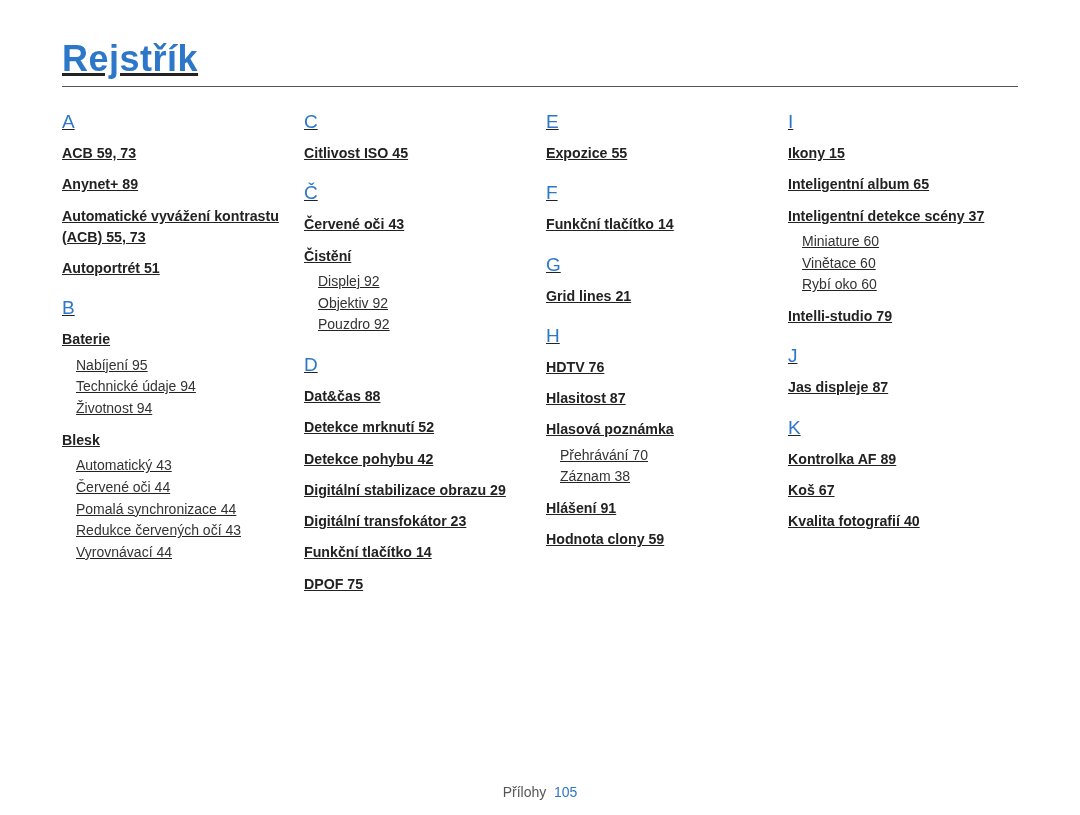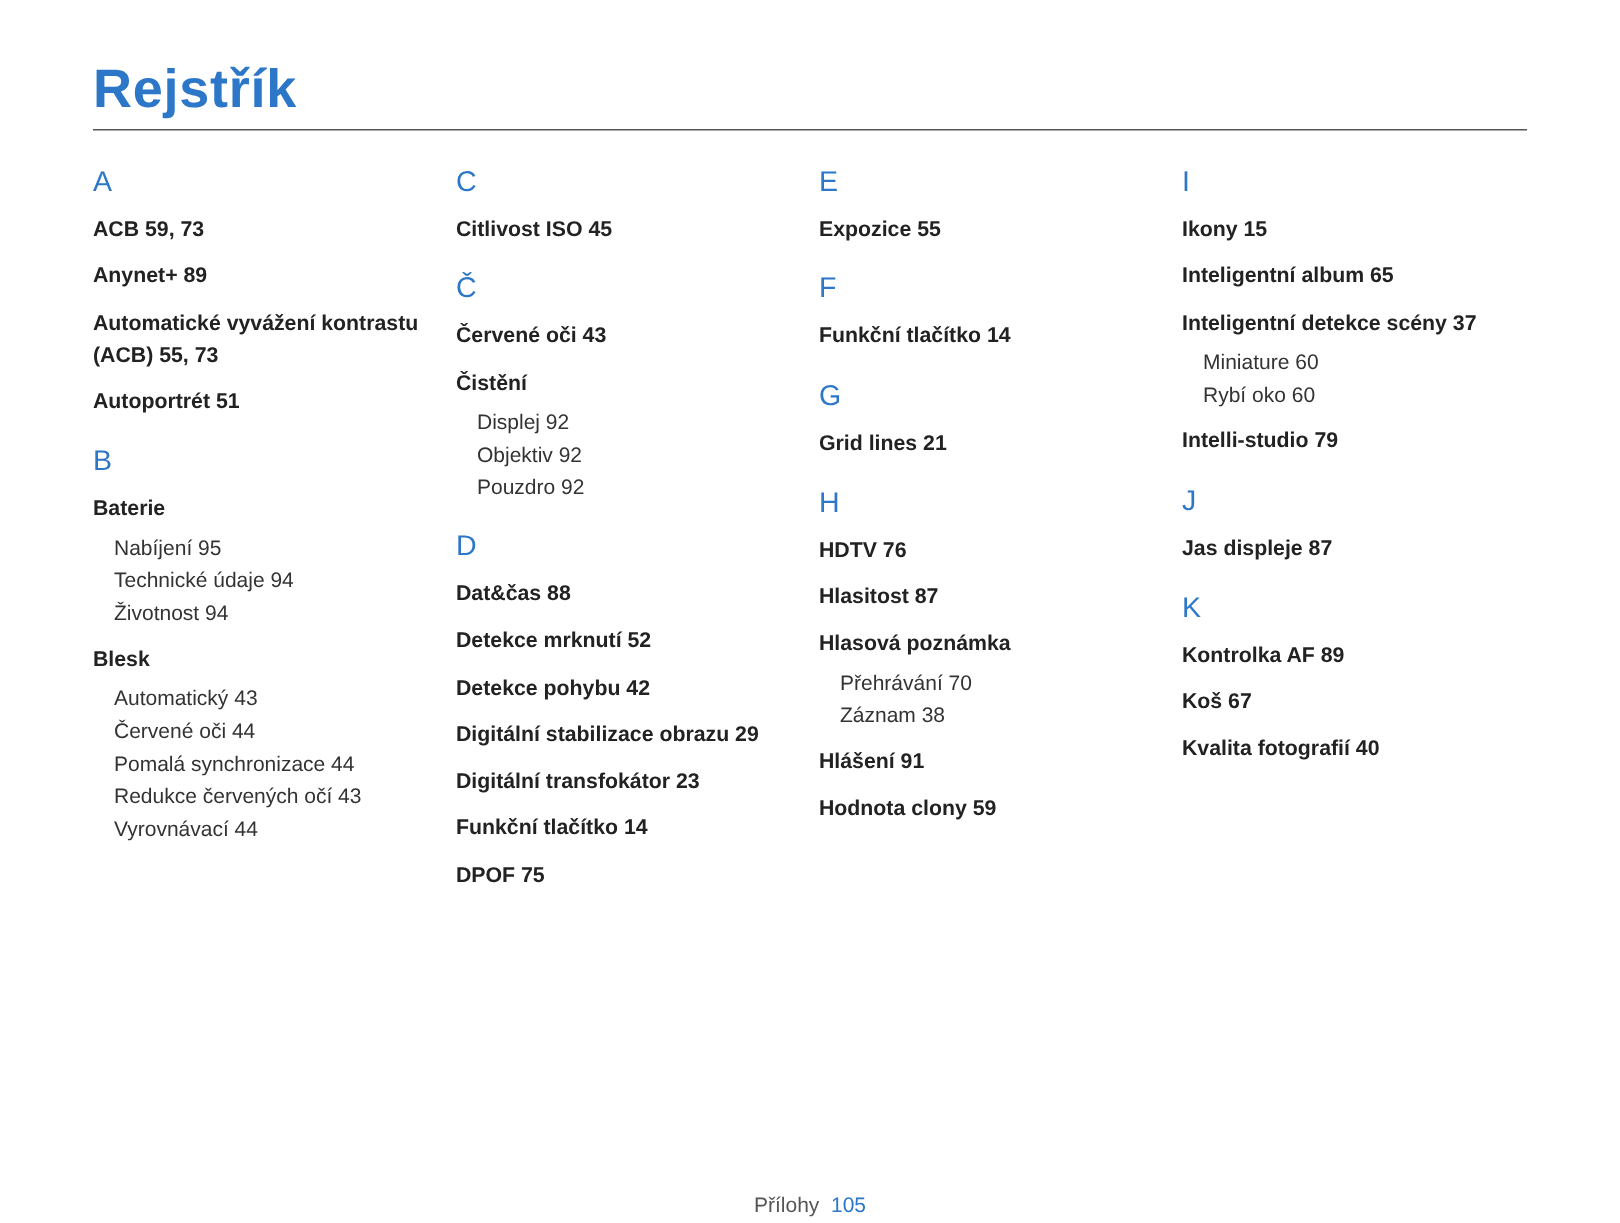--- a/index.html
+++ b/index.html
@@ -9,20 +9,21 @@
     height: 815px;
     background: #ffffff;
     font-family: Arial, Helvetica, sans-serif;
     color: #222;
   }
   .page {
     padding: 38px 62px 14px 62px;
     box-sizing: border-box;
     height: 100%;
     position: relative;
+    text-decoration: underline;
   }
   h1.title {
     margin: 0 0 2px 0;
     font-size: 36px;
     font-weight: bold;
     color: #2d77c9;
     letter-spacing: 0.5px;
   }
   .rule {
     border: none;
@@ -58,21 +59,21 @@
     margin: 4px 0 0 0;
   }
   .sub-list li {
     font-size: 14px;
     font-weight: normal;
     line-height: 1.55;
     color: #333;
   }
   .footer {
     position: absolute;
-    bottom: 4px;
+    bottom: 15px;
     left: 0;
     width: 100%;
     text-align: center;
     font-size: 14px;
     color: #555;
   }
   .footer .pnum {
     color: #2d77c9;
   }
 </style>
@@ -154,20 +155,21 @@
       <div class="entry-main">Hodnota clony  59</div>
     </div>
 
     <div class="col">
       <div class="letter first">I</div>
       <div class="entry-main">Ikony  15</div>
       <div class="entry-main">Inteligentní album  65</div>
       <div class="entry-main">Inteligentní detekce scény  37</div>
       <ul class="sub-list">
         <li>Miniature 60</li>
+        <li>Vinětace 60</li>
         <li>Rybí oko 60</li>
       </ul>
       <div class="entry-main">Intelli-studio  79</div>
 
       <div class="letter">J</div>
       <div class="entry-main">Jas displeje  87</div>
 
       <div class="letter">K</div>
       <div class="entry-main">Kontrolka AF  89</div>
       <div class="entry-main">Koš  67</div>

